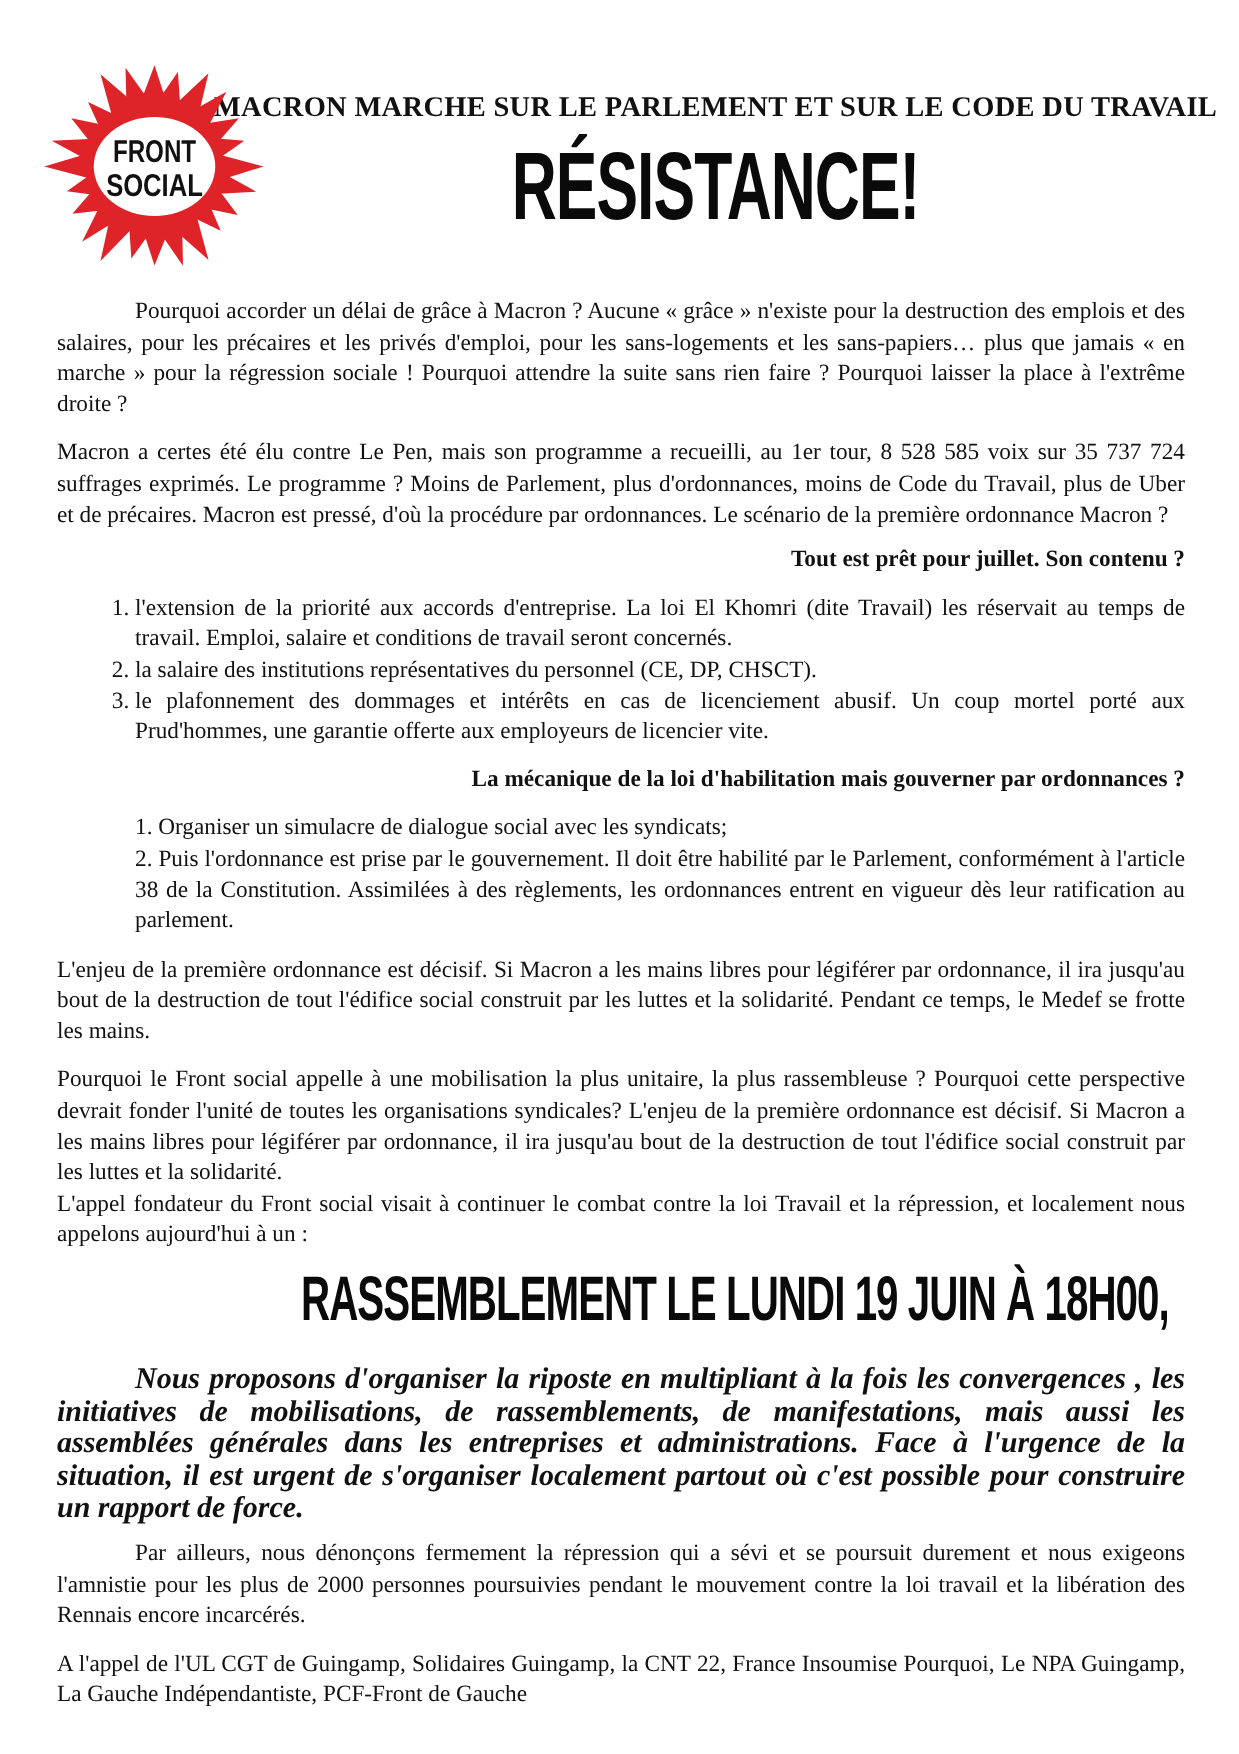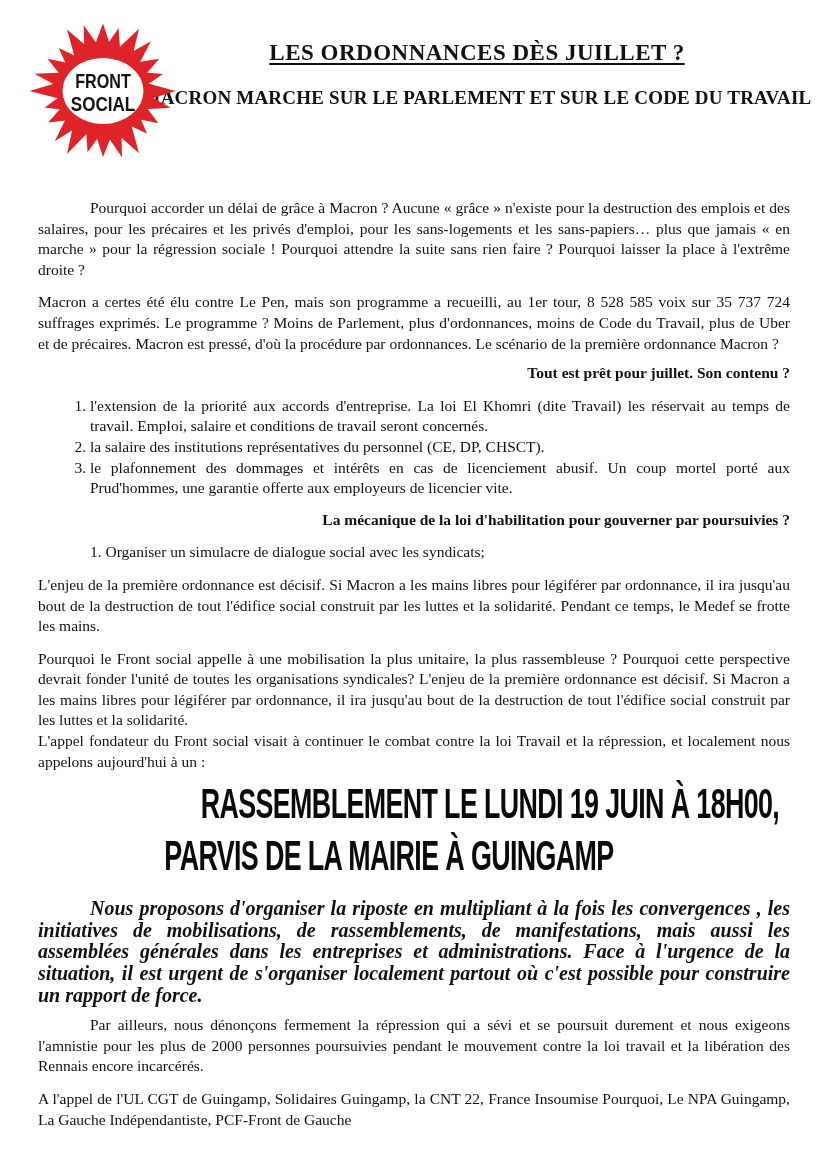--- a/index.html
+++ b/index.html
@@ -12,21 +12,21 @@
     color: #111111;
     font-family: "Liberation Serif", serif;
     overflow: hidden;
   }
 
   
   .header { position: relative; height: 198px; }
   .logo {
     position: absolute;
     left: 26px;
-    top: 16px;
+    top: 36px;
     width: 154px;
     height: 150px;
   }
   .logo svg { width: 100%; height: 100%; display: block; }
   .logo text {
     font-family: "Liberation Sans", sans-serif;
     font-weight: 700;
     font-size: 28px;
     fill: #111111;
   }
@@ -83,21 +83,21 @@
   }
   ol.num-list li { margin: 0; padding-left: 0; }
   .steps p { margin: 0; }
   .steps { margin: 0 52px 12px 52px; margin-right: 0; }
   .enjeu { margin-left: 52px; }
   .no-gap { margin-bottom: 0 !important; }
   .small-gap { margin-bottom: 9px !important; }
 
   
   .announce {
-    text-align: left;
+    text-align: center;
     margin: 10px 0 12px 0;
   }
   .announce .line { line-height: 43px; }
   .announce .cond { font-size: 42px; transform: scaleX(0.64); }
 
   .closing-bold {
     font-weight: 700;
     font-size: 20px;
     line-height: 21.6px;
     font-style: italic;
@@ -115,57 +115,57 @@
       <svg viewBox="0 0 200 200">
         <polygon fill="#df2429" points="197,100 152,114 174,143 135,135 148,183 114,153 100,188 87,148 52,184 62,138 27,142 52,113 2,100 49,86 26,57 65,65 52,18 86,47 100,10 113,50 148,17 137,63 175,57 149,87"></polygon>
         <polygon fill="#df2429" transform="rotate(14 100 100) scale(0.96) translate(4 4)" points="197,100 152,114 174,143 135,135 148,183 114,153 100,188 87,148 52,184 62,138 27,142 52,113 2,100 49,86 26,57 65,65 52,18 86,47 100,10 113,50 148,17 137,63 175,57 149,87"></polygon>
         <ellipse cx="100" cy="100" rx="54" ry="44" fill="#ffffff"></ellipse>
         <text x="100" y="96" text-anchor="middle" textLength="74" lengthAdjust="spacingAndGlyphs">FRONT</text>
         <text x="100" y="126" text-anchor="middle" textLength="86" lengthAdjust="spacingAndGlyphs">SOCIAL</text>
       </svg>
     </div>
 
     <div class="header-text">
-      <div class="doc-title">LES ORDONNANCES DÈS JUILLET ?</div>
       <div class="doc-subtitle">MACRON MARCHE SUR LE PARLEMENT ET SUR LE CODE DU TRAVAIL</div>
+      <div class="headline">
+        <span class="cond">RÉSISTANCE!</span>
+      </div>
     </div>
   </div>
 
   <div class="content">
 
     <p class="indent-first">Pourquoi accorder un délai de grâce à Macron ? Aucune « grâce » n'existe pour la destruction des emplois et des salaires, pour les précaires et les privés d'emploi, pour les sans-logements et les sans-papiers… plus que jamais « en marche » pour la régression sociale ! Pourquoi attendre la suite sans rien faire ? Pourquoi laisser la place à l'extrême droite ?</p>
 
     <p class="small-gap">Macron a certes été élu contre Le Pen, mais son programme a recueilli, au 1er tour, 8 528 585 voix sur 35 737 724 suffrages exprimés. Le programme ? Moins de Parlement, plus d'ordonnances, moins de Code du Travail, plus de Uber et de précaires. Macron est pressé, d'où la procédure par ordonnances. Le scénario de la première ordonnance Macron ?</p>
 
     <p class="bold-head">Tout est prêt pour juillet. Son contenu ?</p>
 
     <ol class="num-list">
       <li>l'extension de la priorité aux accords d'entreprise. La loi El Khomri (dite Travail) les réservait au temps de travail. Emploi, salaire et conditions de travail seront concernés.</li>
       <li>la salaire des institutions représentatives du personnel (CE, DP, CHSCT).</li>
       <li>le plafonnement des dommages et intérêts en cas de licenciement abusif. Un coup mortel porté aux Prud'hommes, une garantie offerte aux employeurs de licencier vite.</li>
     </ol>
 
-    <p class="bold-head">La mécanique de la loi d'habilitation pour gouverner par poursuivies ?</p>
+    <p class="bold-head">La mécanique de la loi d'habilitation mais gouverner par ordonnances ?</p>
 
     <div class="steps">
       <p>1. Organiser un simulacre de dialogue social avec les syndicats;</p>
+      <p>2. Puis l'ordonnance est prise par le gouvernement. Il doit être habilité par le Parlement, conformément à l'article 38 de la Constitution. Assimilées à des règlements, les ordonnances entrent en vigueur dès leur ratification au parlement.</p>
     </div>
 
     <p class="enjeu">L'enjeu de la première ordonnance est décisif. Si Macron a les mains libres pour légiférer par ordonnance, il ira jusqu'au bout de la destruction de tout l'édifice social construit par les luttes et la solidarité. Pendant ce temps, le Medef se frotte les mains.</p>
 
     <p class="no-gap">Pourquoi le Front social appelle à une mobilisation la plus unitaire, la plus rassembleuse ? Pourquoi cette perspective devrait fonder l'unité de toutes les organisations syndicales? L'enjeu de la première ordonnance est décisif. Si Macron a les mains libres pour légiférer par ordonnance, il ira jusqu'au bout de la destruction de tout l'édifice social construit par les luttes et la solidarité.</p>
 
     <p class="small-gap">L'appel fondateur du Front social visait à continuer le combat contre la loi Travail et la répression, et localement nous appelons aujourd'hui à un :</p>
 
     <div class="announce">
       <div class="line">
         <span class="cond">RASSEMBLEMENT LE LUNDI 19 JUIN À 18H00,</span>
-      </div>
-      <div class="line">
-        <span class="cond">PARVIS DE LA MAIRIE À GUINGAMP</span>
       </div>
     </div>
 
     <p class="closing-bold indent-first small-gap">Nous proposons d'organiser la riposte en multipliant à la fois les convergences , les initiatives de mobilisations, de rassemblements, de manifestations, mais aussi les assemblées générales dans les entreprises et administrations. Face à l'urgence de la situation, il est urgent de s'organiser localement partout où c'est possible pour construire un rapport de force.</p>
 
     <p class="indent-first">Par ailleurs, nous dénonçons fermement la répression qui a sévi et se poursuit durement et nous exigeons l'amnistie pour les plus de 2000 personnes poursuivies pendant le mouvement contre la loi travail et la libération des Rennais encore incarcérés.</p>
 
     <p class="signatories">A l'appel de l'UL CGT de Guingamp, Solidaires Guingamp, la CNT 22, France Insoumise Pourquoi,  Le NPA Guingamp, La Gauche Indépendantiste, PCF-Front de Gauche</p>
 
   </div>

